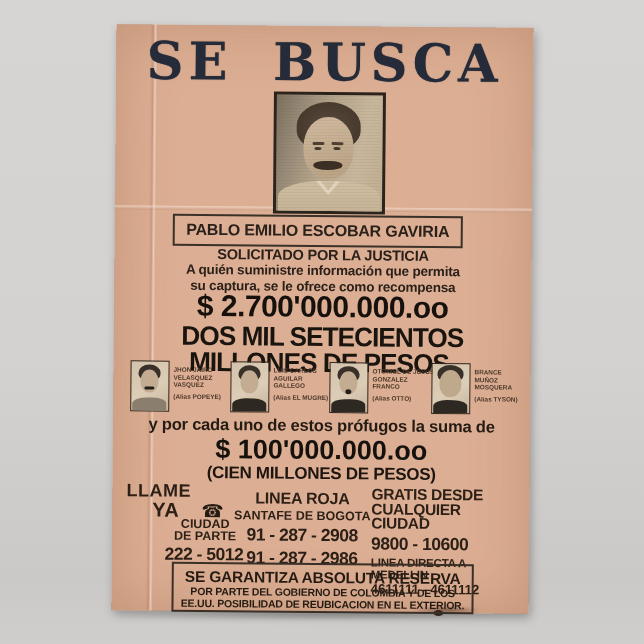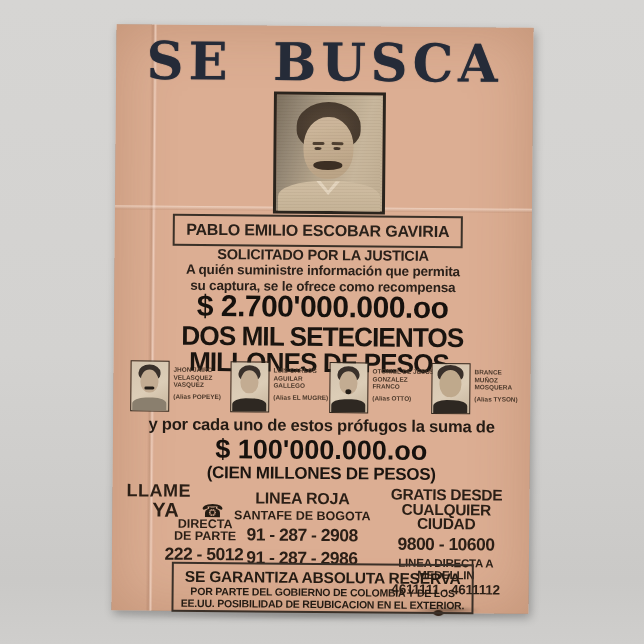--- a/index.html
+++ b/index.html
@@ -90,21 +90,21 @@
   .c1 .llame{font-weight:bold;font-size:18px;padding-left:4px;letter-spacing:.5px;}
   .c1 .ya-row{display:flex;align-items:center;padding-left:30px;height:17px;}
   .c1 .ya{font-weight:bold;font-size:20px;letter-spacing:.5px;}
   .c1 .phone{font-size:18px;line-height:16px;margin-left:22px;color:#241b12;}
   .c1 .small{font-weight:bold;font-size:12.5px;line-height:11.5px;text-align:center;margin-left:32px;width:102px;}
   .c1 .num{font-weight:bold;font-size:17.5px;letter-spacing:-.5px;text-align:center;margin-left:24px;width:116px;margin-top:2px;}
   .c2{position:absolute;left:115px;top:8px;width:150px;text-align:center;}
   .c2 .t{font-weight:bold;font-size:16px;letter-spacing:-.2px;}
   .c2 .s{font-weight:bold;font-size:12.5px;margin-top:1px;}
   .c2 .n{font-weight:bold;font-size:17.5px;letter-spacing:-.5px;margin-top:2px;}
-  .c3{position:absolute;left:259px;top:5px;width:150px;text-align:center;}
+  .c3{position:absolute;left:259px;top:5px;width:150px;}
   .c3 .t{font-weight:bold;font-size:15.5px;letter-spacing:-.3px;line-height:14.5px;}
   .c3 .n{font-weight:bold;font-size:17.5px;letter-spacing:-.5px;margin-top:2px;}
   .c3 .s{font-weight:bold;font-size:11.5px;letter-spacing:-.2px;margin-top:2px;}
   .c3 .n2{font-weight:bold;font-size:13.5px;letter-spacing:-.2px;margin-top:1px;}
   
   .guarantee{position:absolute;left:60px;top:537px;width:298px;height:46px;border:2px solid #3a3028;
     text-align:center;color:#241b13;}
   .guarantee .g-title{font-weight:bold;font-size:15.5px;letter-spacing:-.2px;margin-top:4px;}
   .guarantee .g-line{font-weight:bold;font-size:10.5px;letter-spacing:-.2px;line-height:11.5px;}
   .guarantee .g-line:first-of-type{margin-top:2px;}
@@ -217,21 +217,21 @@
     <div class="txt money-2">$ 100'000.000.oo</div>
     <div class="txt cien">(CIEN MILLONES DE PESOS)</div>
 
     <div class="contact">
       <div class="c1">
         <div class="llame">LLAME</div>
         <div class="ya-row">
           <span class="ya">YA</span>
           <span class="phone">☎</span>
         </div>
-        <div class="small">DIRECTA</div>
+        <div class="small">CIUDAD</div>
         <div class="small">DE PARTE</div>
         <div class="num">222 - 5012</div>
       </div>
       <div class="c2">
         <div class="t">LINEA ROJA</div>
         <div class="s">SANTAFE DE BOGOTA</div>
         <div class="n">91 - 287 - 2908</div>
         <div class="n">91 - 287 - 2986</div>
       </div>
       <div class="c3">

